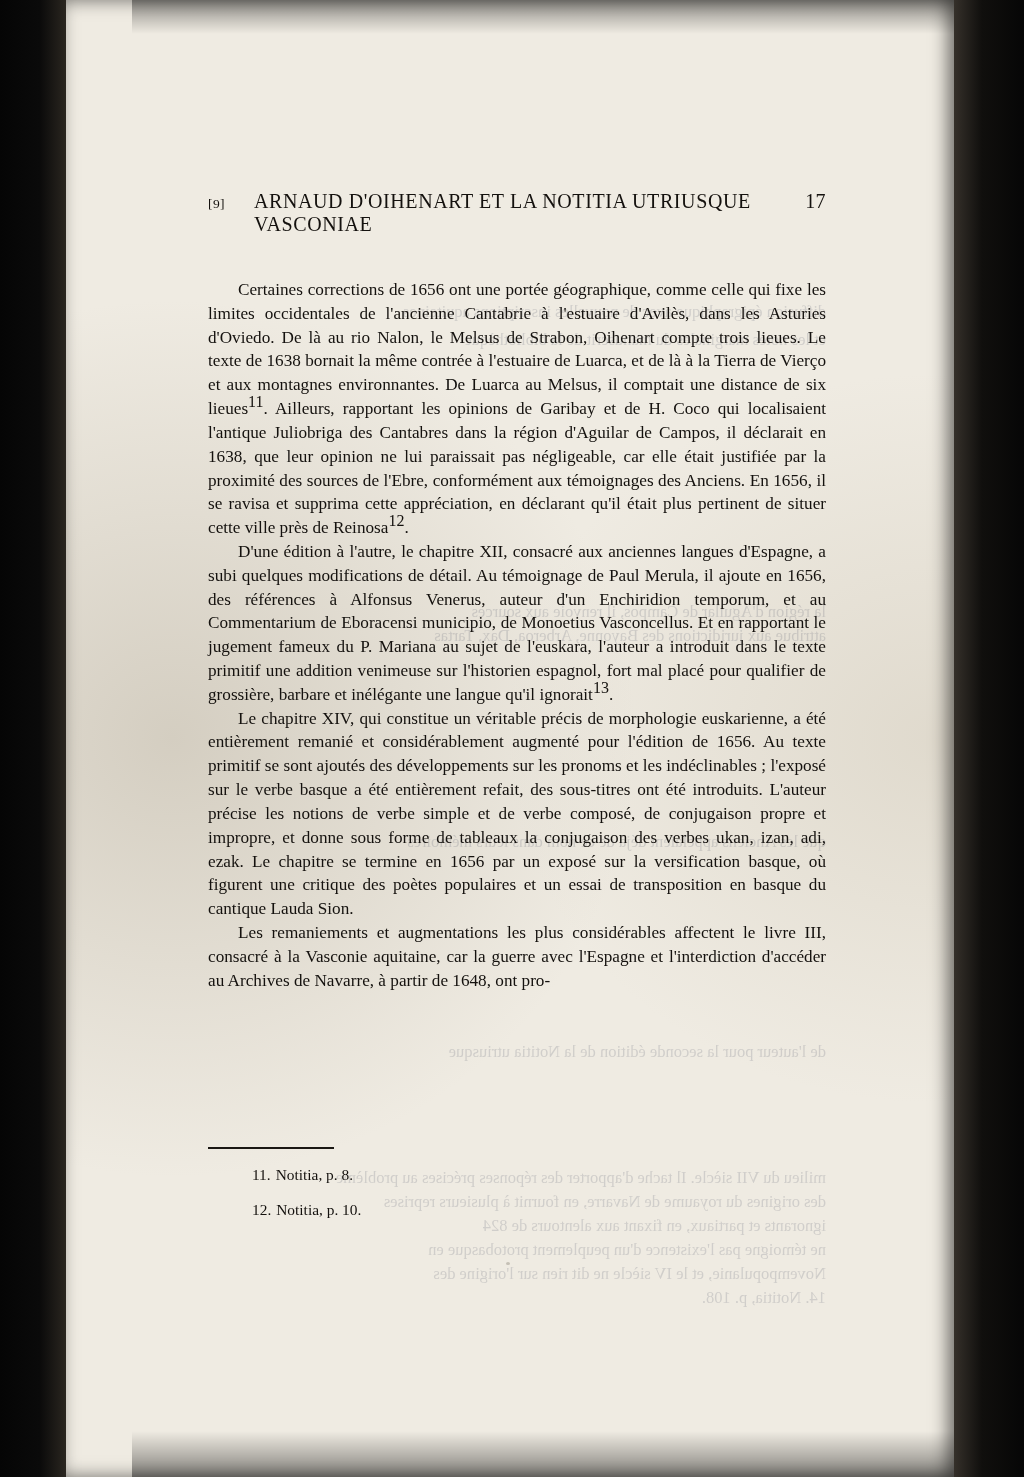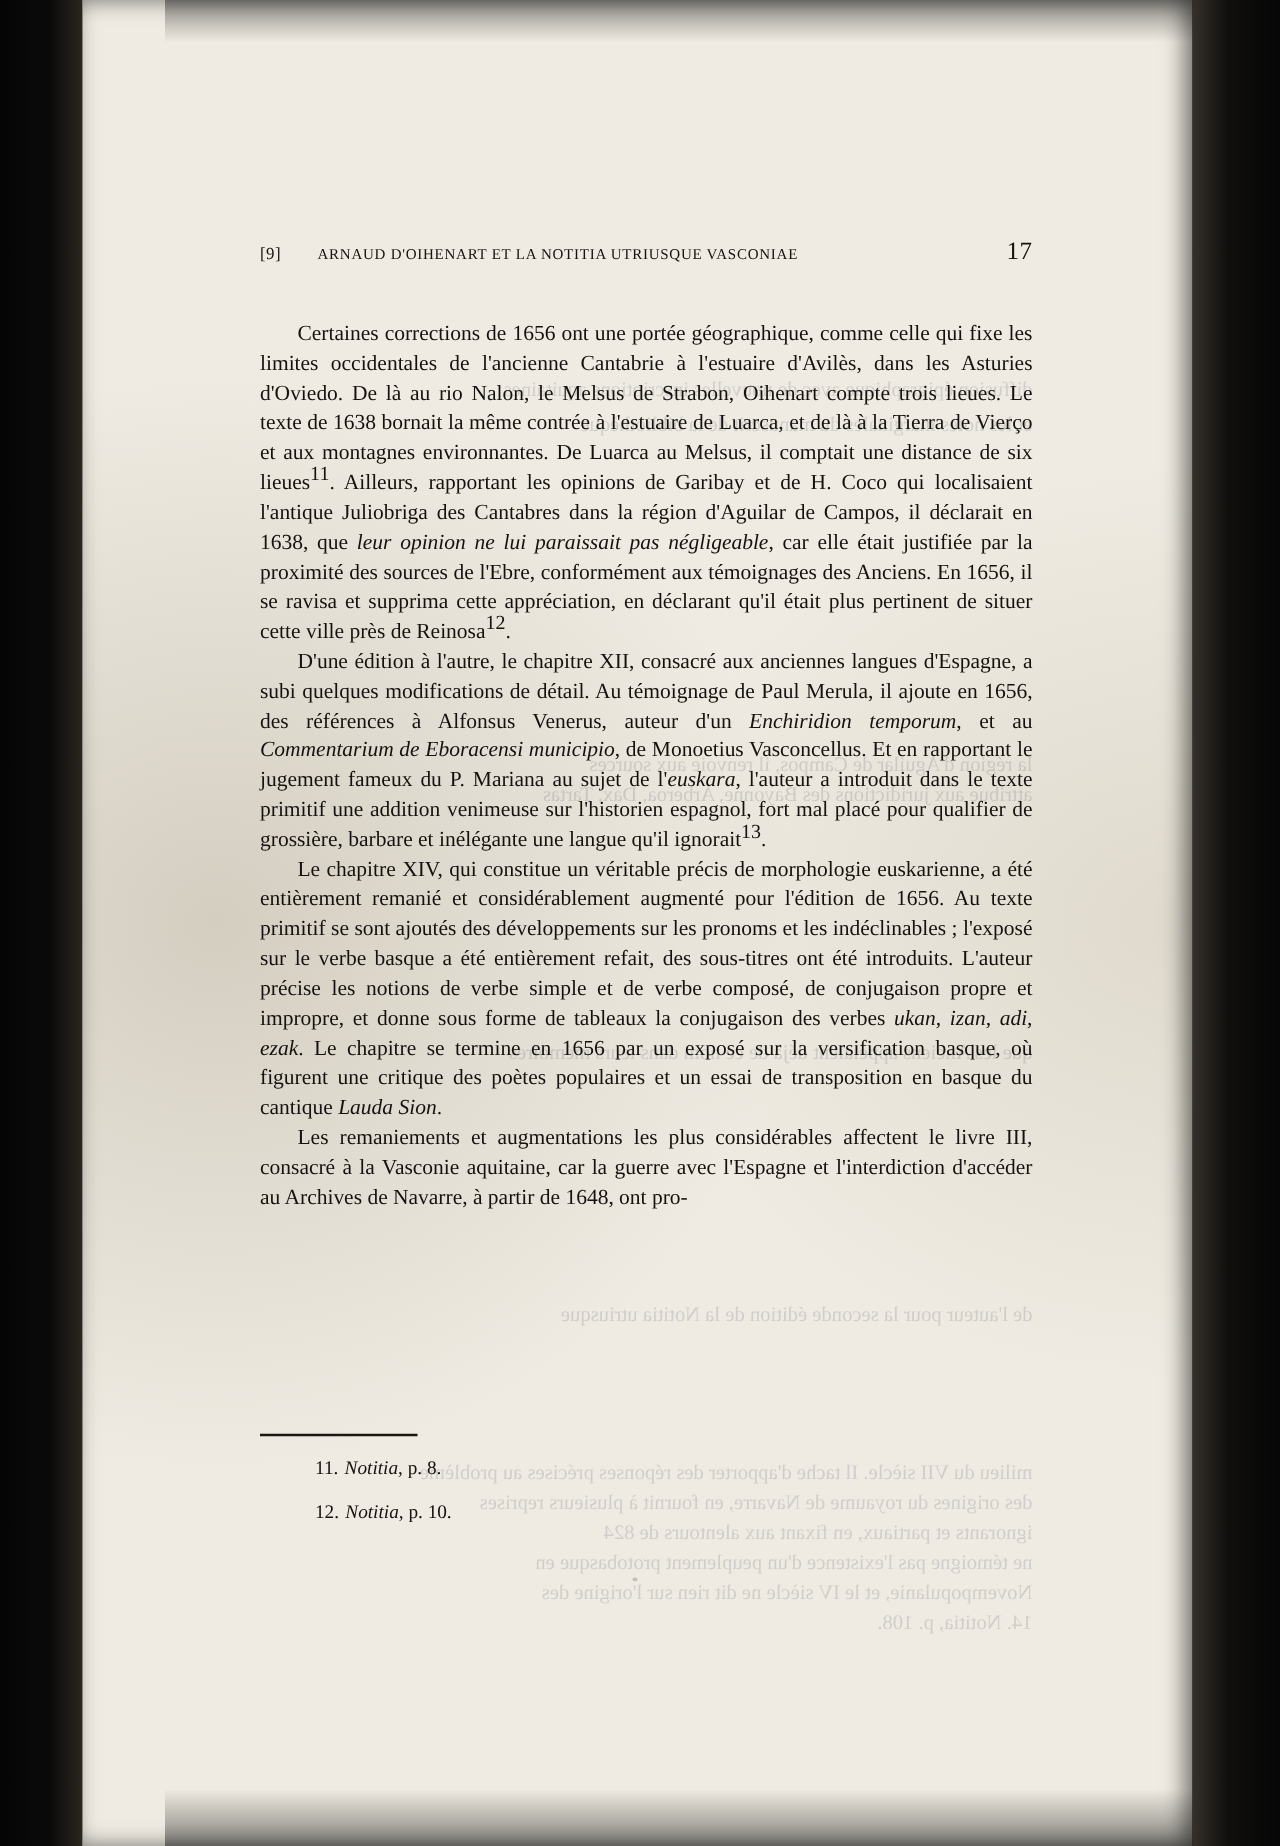--- a/index.html
+++ b/index.html
@@ -74,41 +74,41 @@
   }
   .running-head .folio-left {
     width: 46px;
     font-size: 13.5px;
   }
   .running-head .title {
     flex: 1;
     text-align: left;
     font-variant: small-caps;
     text-transform: uppercase;
-    font-size: 12px;
+    font-size: 20px;
     letter-spacing: 0.6px;
   }
   .running-head .folio-right {
     width: 34px;
     text-align: right;
     font-size: 20px;
   }
 
   p.body {
     margin: 0;
     font-size: 17.2px;
     line-height: 1.385;
     text-align: justify;
     text-justify: inter-word;
     text-indent: 30px;
     hyphens: manual;
   }
   p.body.first { text-indent: 0; }
 
-  .it { font-style: italic; }
+  .it { }
   sup.fn {
     font-size: 16px;
     vertical-align: super;
     line-height: 0;
   }
 
   .notes {
     position: absolute;
     left: 142px;
     top: 1147px;

